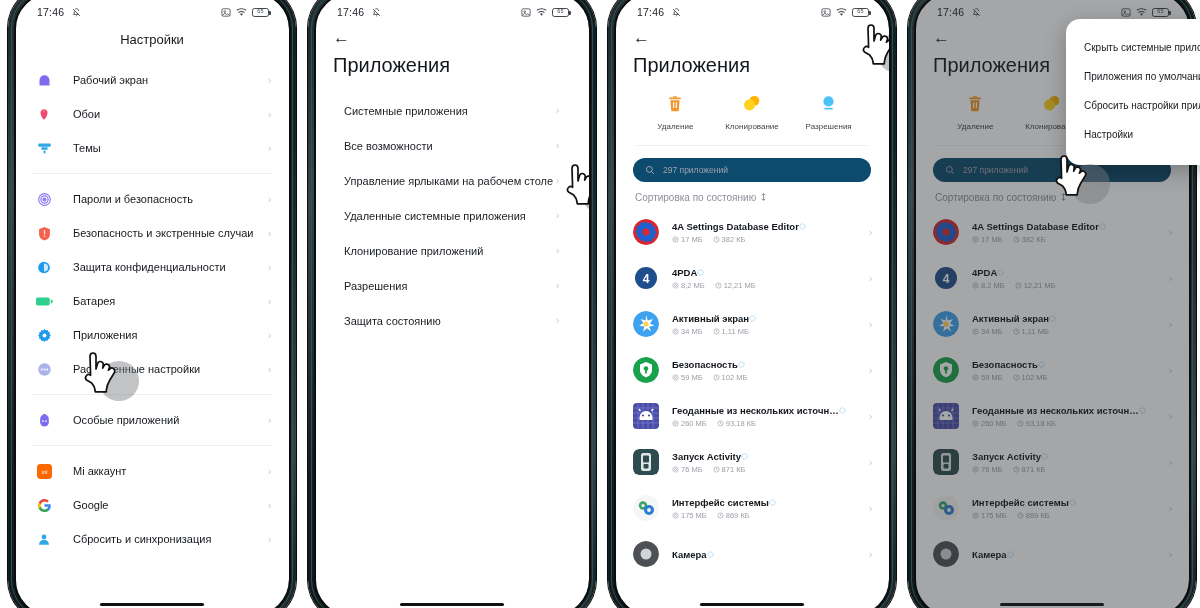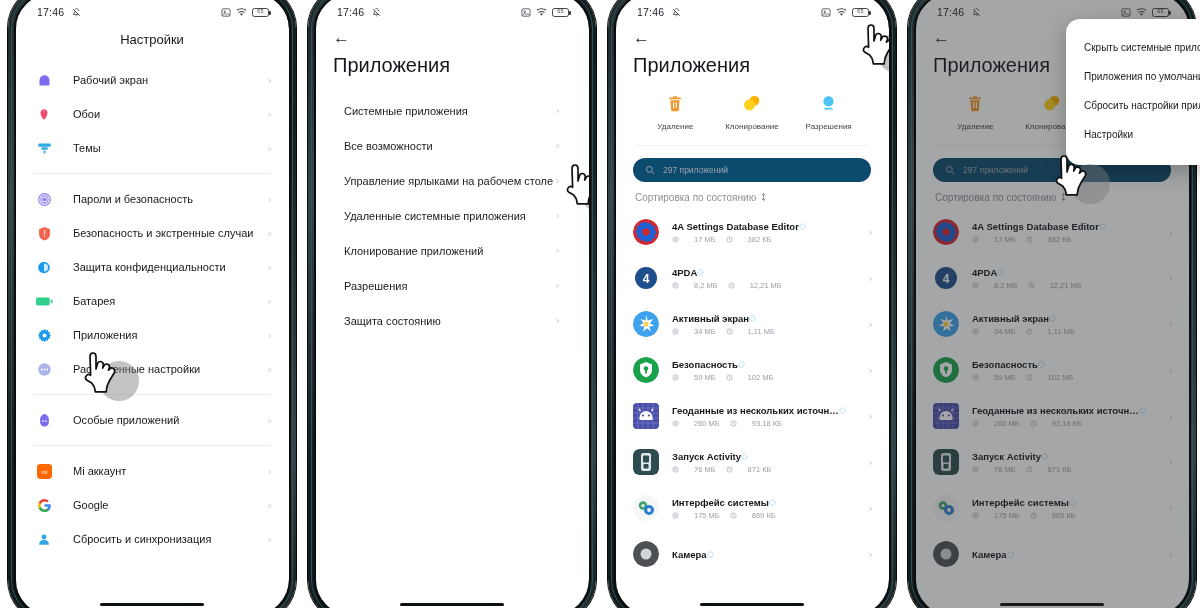--- a/index.html
+++ b/index.html
@@ -97,21 +97,21 @@
   .sortrow { padding:10px 20px 6px; font-size:10px; color:#8b9098; display:flex; align-items:center; gap:4px;}
   .applist { padding: 0 0 0 0; }
   .approw { display:flex; align-items:center; height:46px; padding:0 16px 0 18px; }
   .appicon { width:26px; height:26px; border-radius:50%; flex:0 0 26px; position:relative; overflow:hidden;
              display:flex; align-items:center; justify-content:center;}
   .appmeta { flex:1; margin-left:13px; min-width:0; }
   .appname { font-size:9.5px; color:#14181d; font-weight:700; display:flex; align-items:center; white-space:nowrap; overflow:hidden;}
   .appname .nm { overflow:hidden; text-overflow:ellipsis; }
   .gear-mini { flex:0 0 auto; }
   .appsub { font-size:7.5px; color:#9aa0a7; display:flex; align-items:center; gap:4px; margin-top:3px;}
-  .appsub .blk { display:flex; align-items:center; gap:15px;text-align:center; }
+  .appsub .blk { display:flex; align-items:center; gap:2px;text-align:center; }
   .appsub .blk + .blk { margin-left:6px; }
 
   
   .gesturebar { position:absolute; bottom:9px; left:50%; transform:translateX(-50%);
                 width:104px; height:3.5px; border-radius:2px; background:#0d1113;}
 
   
   .dim { position:absolute; inset:0; background:rgba(40,42,45,.42); }
   .menu {
     position:absolute; top:33px; right:-76px; width:206px;

